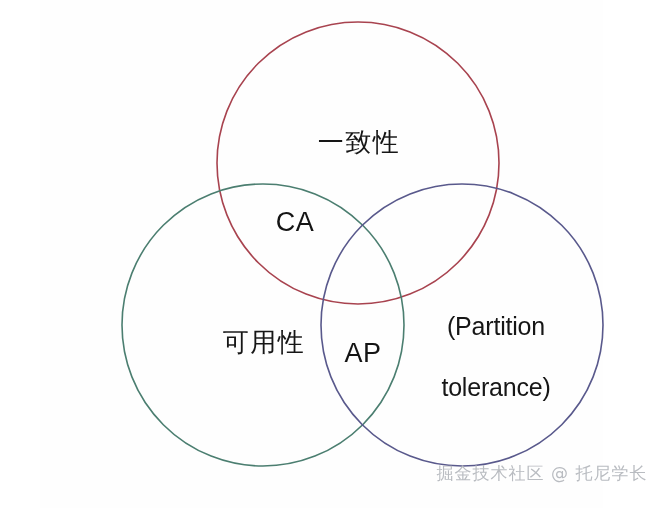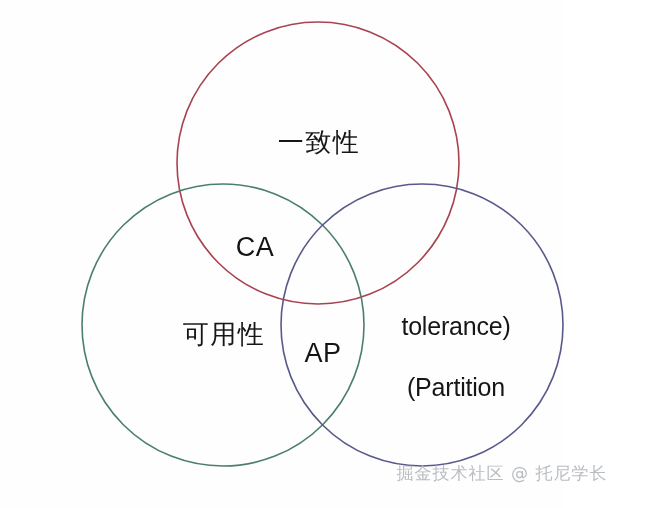--- a/index.html
+++ b/index.html
@@ -11,20 +11,21 @@
     width: 649px;
     height: 508px;
     overflow: hidden;
     font-family: "Liberation Sans", "DejaVu Sans", sans-serif;
   }
   #diagram-stage {
     position: relative;
     width: 563px;
     height: 508px;
     background: #fefefe;
+    margin-left: 40px;
   }
   #venn-svg {
     position: absolute;
     left: 0;
     top: 0;
     width: 649px;
     height: 508px;
   }
   .label {
     position: absolute;
@@ -50,39 +51,39 @@
     font-size: 25px;
     letter-spacing: -0.2px;
   }
   #label-consistency {
     left: 178px;
     top: 96px;
     width: 282px;
   }
   #label-availability {
     left: 88px;
-    top: 288px;
+    top: 296px;
     width: 272px;
   }
   #label-partition {
     left: 356px;
     top: 280px;
     width: 200px;
   }
   .intersect-label {
     position: absolute;
     font-family: "Liberation Sans", "DejaVu Sans", sans-serif;
     font-size: 27px;
     color: #141414;
     text-align: center;
     letter-spacing: 0.4px;
   }
   #label-ca {
     left: 200px;
-    top: 232px;
+    top: 207px;
     width: 110px;
   }
   #label-cp {
     left: 340px;
     top: 224px;
     width: 110px;
   }
   #label-ap {
     left: 268px;
     top: 338px;
@@ -114,22 +115,22 @@
 
   <div class="label set-label" id="label-consistency">
     <span class="cjk-line">一致性</span>
   </div>
 
   <div class="label set-label" id="label-availability">
     <span class="cjk-line">可用性</span>
   </div>
 
   <div class="label set-label" id="label-partition">
+    <span class="latin-line">(Partition</span>
     <span class="latin-line">tolerance)</span>
-    <span class="latin-line">(Partition</span>
   </div>
 
   <div class="intersect-label" id="label-ca">CA</div>
   <div class="intersect-label" id="label-ap">AP</div>
 
   <div id="watermark">掘金技术社区 @ 托尼学长</div>
 
 </div>
 
 </body></html>

